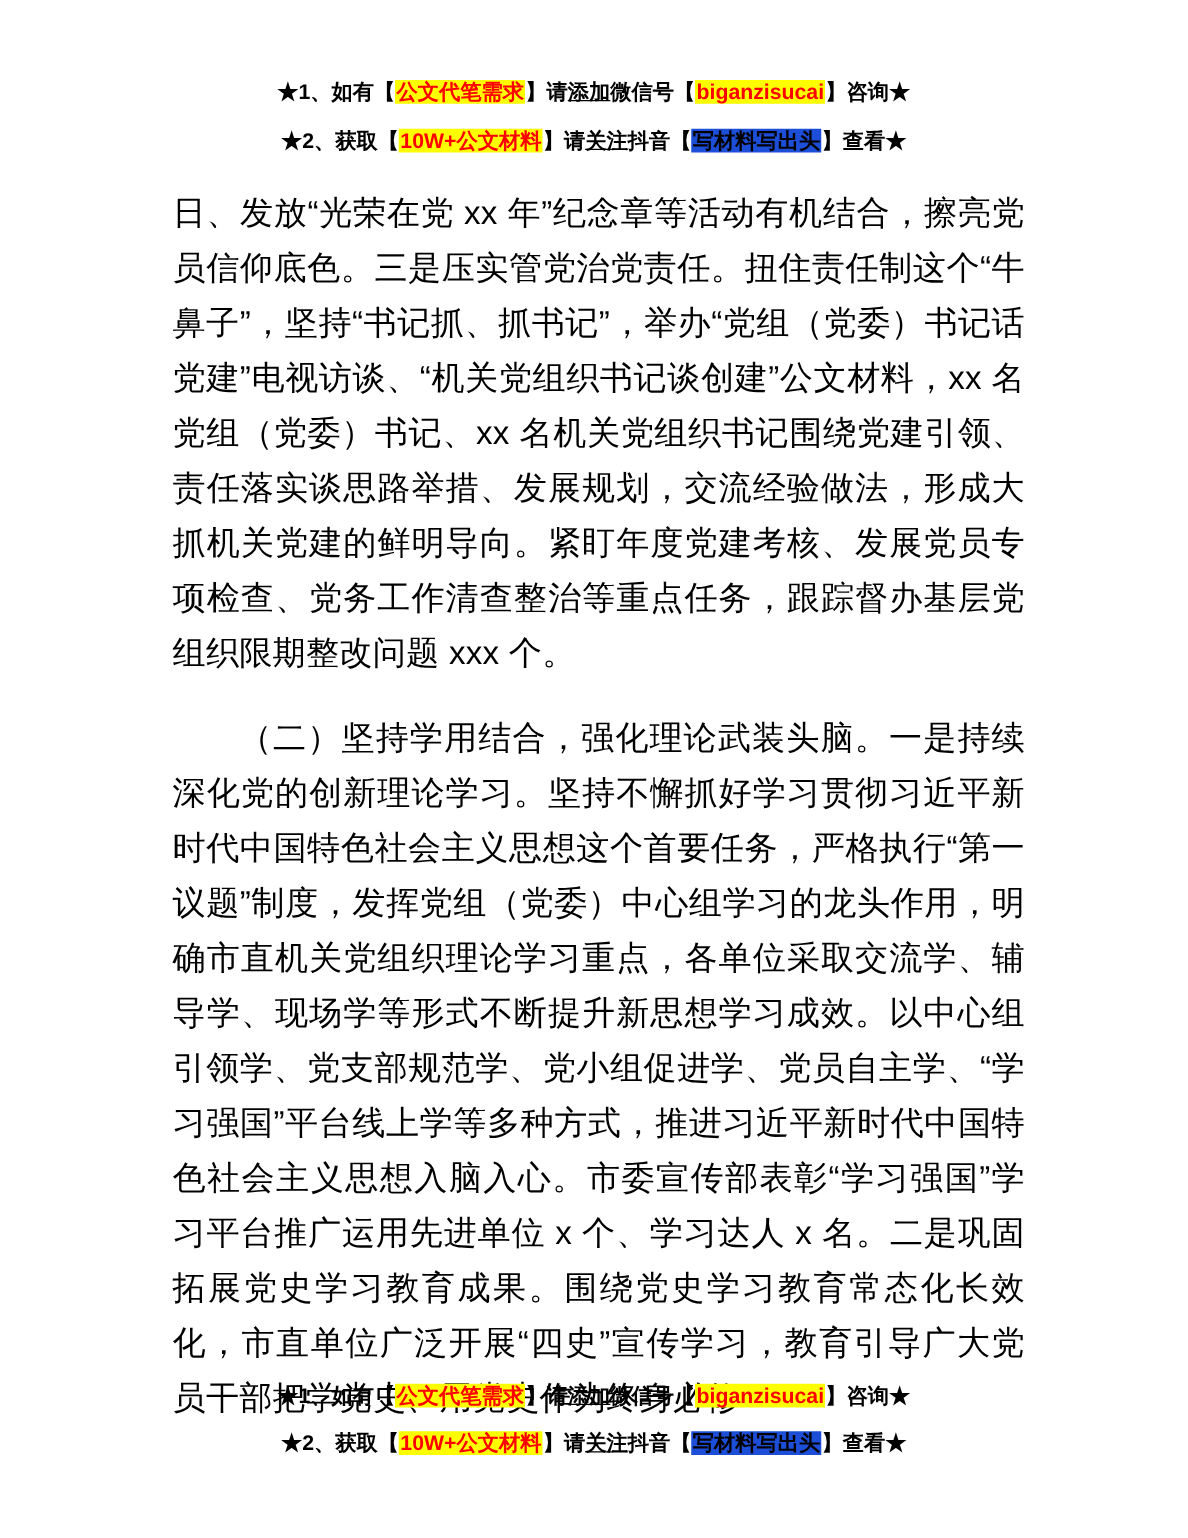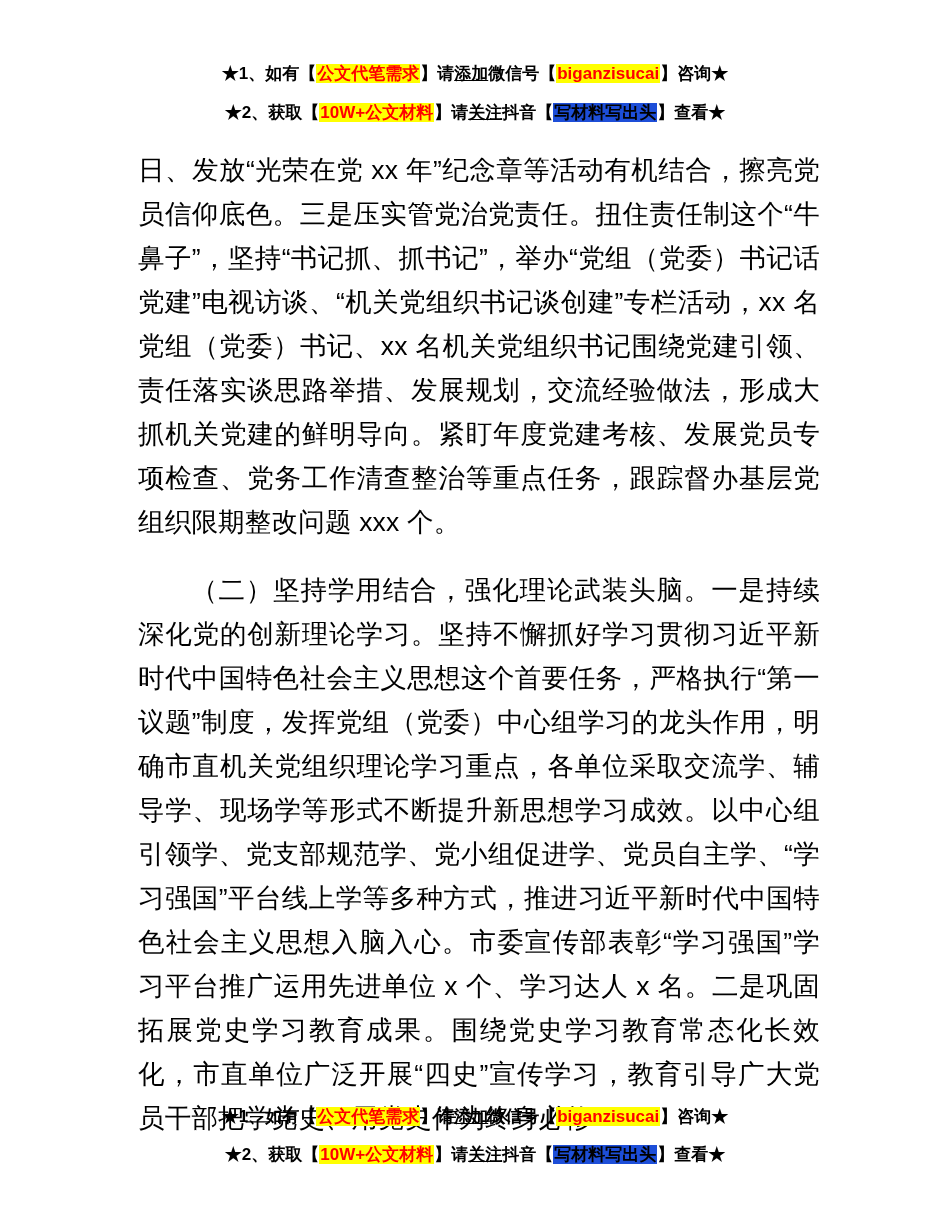--- a/index.html
+++ b/index.html
@@ -93,21 +93,21 @@
   <div class="promo-top">
     <div class="promo line1">
       <span class="star">★</span><span class="plain">1、</span><span class="plain">如有</span><span class="bracket">【</span><span class="hl-yellow">公文代笔需求</span><span class="bracket">】</span><span class="plain">请</span><span class="plain uline">添加</span><span class="plain">微信号</span><span class="bracket">【</span><span class="hl-yellow">biganzisucai</span><span class="bracket">】</span><span class="plain">咨询</span><span class="star">★</span>
     </div>
     <div class="promo line2">
       <span class="star">★</span><span class="plain">2、</span><span class="plain">获取</span><span class="bracket">【</span><span class="hl-yellow">10W+公文材料</span><span class="bracket">】</span><span class="plain">请</span><span class="plain uline">关注</span><span class="plain">抖音</span><span class="bracket">【</span><span class="hl-yellow-black">写材料写出头</span><span class="bracket">】</span><span class="plain">查看</span><span class="star">★</span>
     </div>
   </div>
 
   <div class="body-text">
-    <p class="para">日、发放“光荣在党 xx 年”纪念章等活动有机结合，擦亮党员信仰底色。三是压实管党治党责任。扭住责任制这个“牛鼻子”，坚持“书记抓、抓书记”，举办“党组（党委）书记话党建”电视访谈、“机关党组织书记谈创建”专栏活动，xx 名党组（党委）书记、xx 名机关党组织书记围绕党建引领、责任落实谈思路举措、发展规划，交流经验做法，形成大抓机关党建的鲜明导向。紧盯年度党建考核、发展党员专项检查、党务工作清查整治等重点任务，跟踪督办基层党组织限期整改问题 xxx 个。</p>
+    <p class="para">日、发放“光荣在党 xx 年”纪念章等活动有机结合，擦亮党员信仰底色。三是压实管党治党责任。扭住责任制这个“牛鼻子”，坚持“书记抓、抓书记”，举办“党组（党委）书记话党建”电视访谈、“机关党组织书记谈创建”公文材料，xx 名党组（党委）书记、xx 名机关党组织书记围绕党建引领、责任落实谈思路举措、发展规划，交流经验做法，形成大抓机关党建的鲜明导向。紧盯年度党建考核、发展党员专项检查、党务工作清查整治等重点任务，跟踪督办基层党组织限期整改问题 xxx 个。</p>
     <div class="spacer-para"></div>
     <p class="para indent">（二）坚持学用结合，强化理论武装头脑。一是持续深化党的创新理论学习。坚持不懈抓好学习贯彻习近平新时代中国特色社会主义思想这个首要任务，严格执行“第一议题”制度，发挥党组（党委）中心组学习的龙头作用，明确市直机关党组织理论学习重点，各单位采取交流学、辅导学、现场学等形式不断提升新思想学习成效。以中心组引领学、党支部规范学、党小组促进学、党员自主学、“学习强国”平台线上学等多种方式，推进习近平新时代中国特色社会主义思想入脑入心。市委宣传部表彰“学习强国”学习平台推广运用先进单位 x 个、学习达人 x 名。二是巩固拓展党史学习教育成果。围绕党史学习教育常态化长效化，市直单位广泛开展“四史”宣传学习，教育引导广大党员干部把学党史、用党史作为终身必修</p>
   </div>
 
   <div class="promo-bottom">
     <div class="promo line1">
       <span class="star">★</span><span class="plain">1、</span><span class="plain">如有</span><span class="bracket">【</span><span class="hl-yellow">公文代笔需求</span><span class="bracket">】</span><span class="plain">请</span><span class="plain uline">添加</span><span class="plain">微信号</span><span class="bracket">【</span><span class="hl-yellow">biganzisucai</span><span class="bracket">】</span><span class="plain">咨询</span><span class="star">★</span>
     </div>
     <div class="promo line2">
       <span class="star">★</span><span class="plain">2、</span><span class="plain">获取</span><span class="bracket">【</span><span class="hl-yellow">10W+公文材料</span><span class="bracket">】</span><span class="plain">请</span><span class="plain uline">关注</span><span class="plain">抖音</span><span class="bracket">【</span><span class="hl-yellow-black">写材料写出头</span><span class="bracket">】</span><span class="plain">查看</span><span class="star">★</span>

